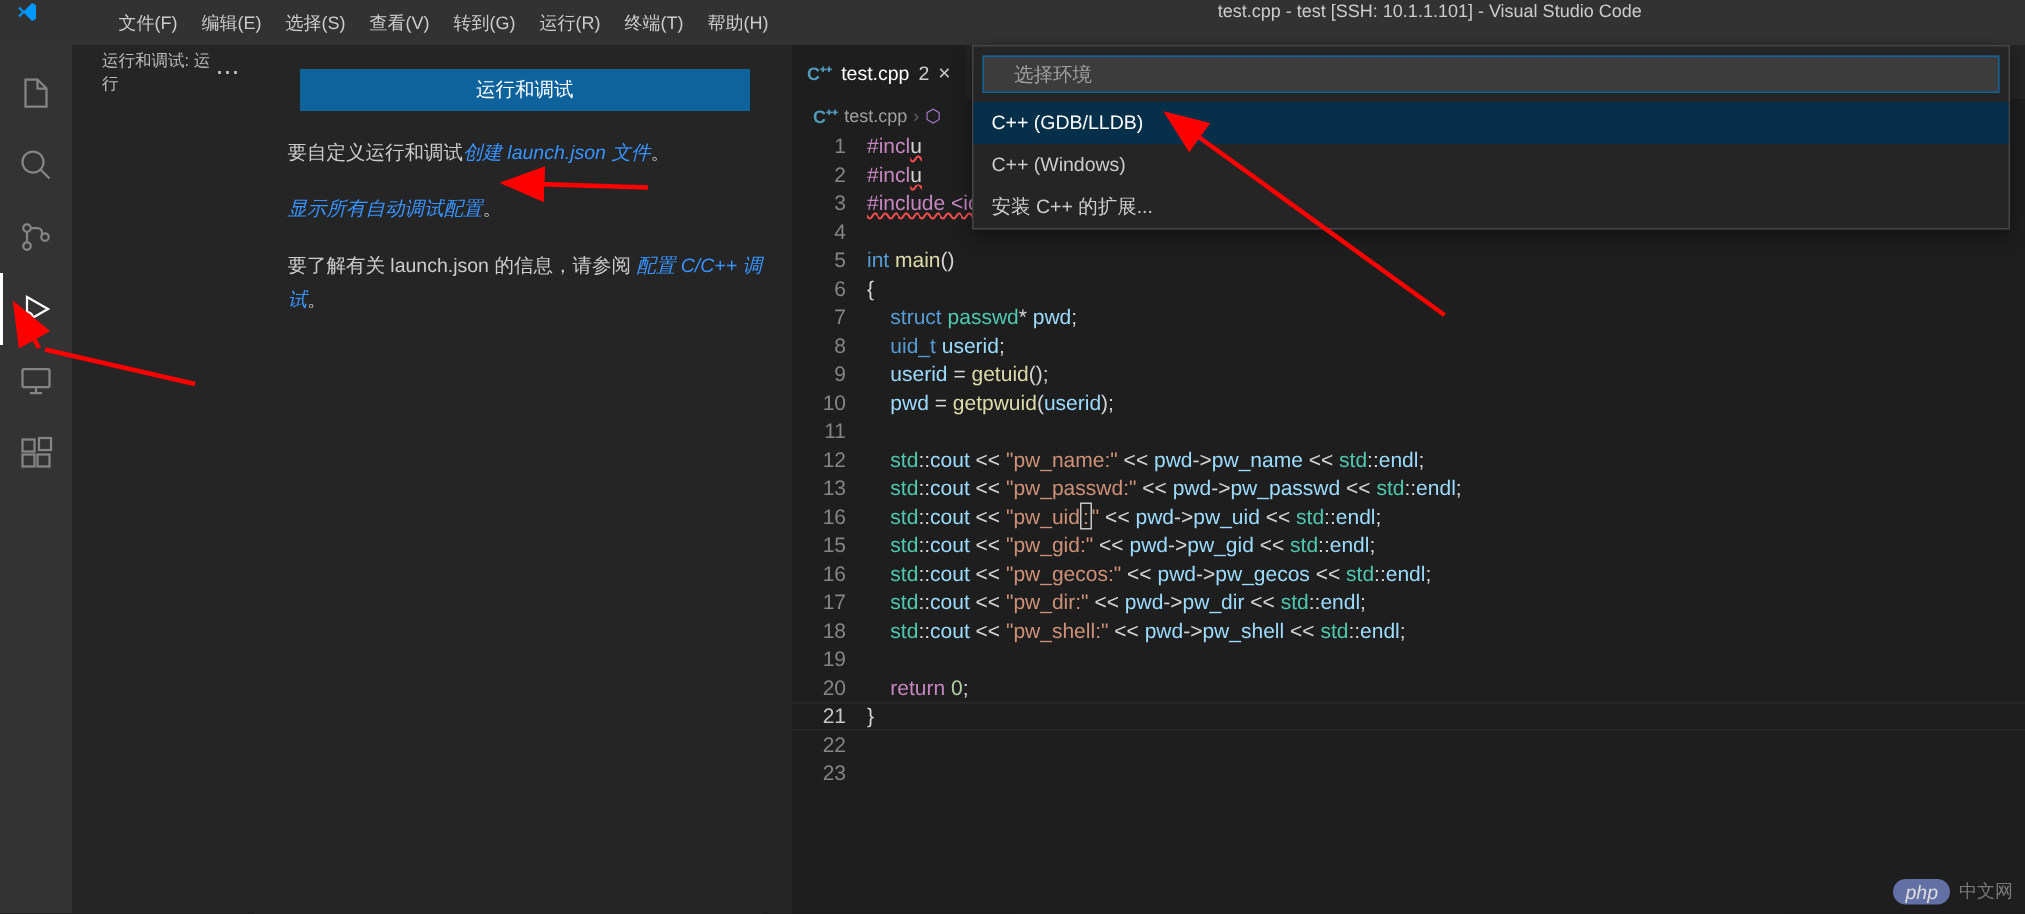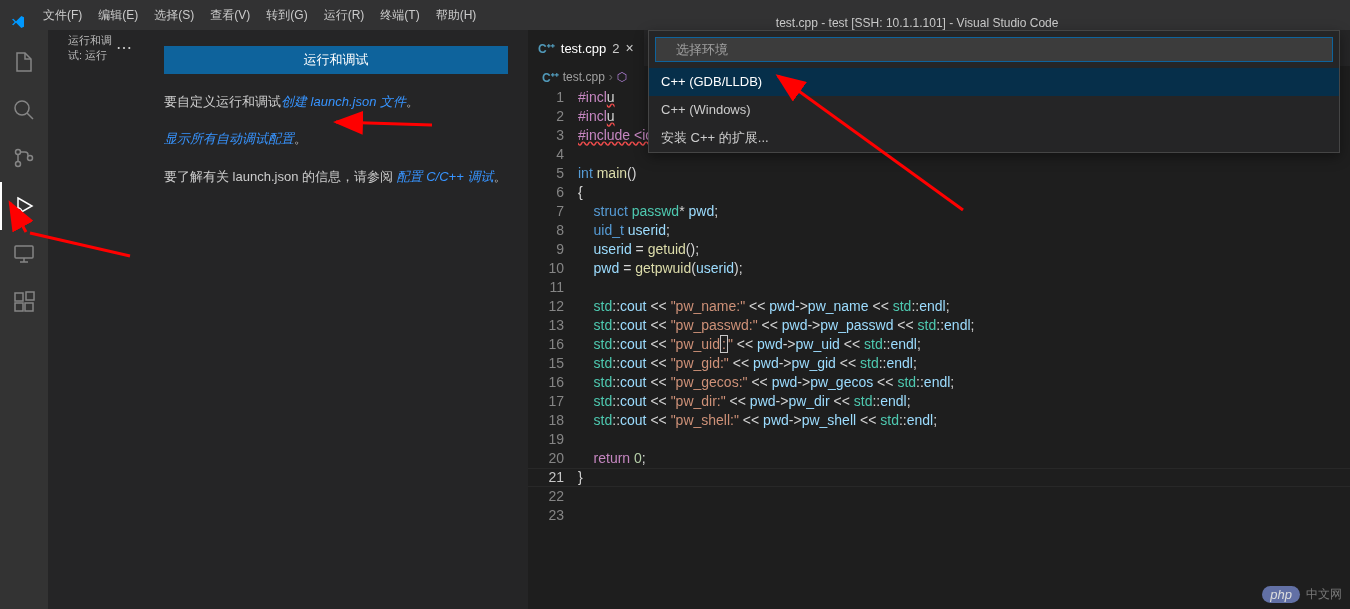--- a/index.html
+++ b/index.html
@@ -1,37 +1,37 @@
 <!DOCTYPE html>
 <html><head>
 <meta charset="utf-8">
 <style>
 * { margin: 0; padding: 0; box-sizing: border-box; font-family: "Segoe UI", "Microsoft YaHei", sans-serif; }
 body { width: 1350px; height: 609px; background: #1e1e1e; color: #cccccc; overflow: hidden; position: relative; }
 
-.titlebar { height: 30px; background: #323233; display: flex; align-items: flex-end; font-size: 12px; }
+.titlebar { height: 30px; background: #323233; display: flex; align-items: flex-start; font-size: 12px; gap: 36px; }
 .app-icon { width: 35px; display: flex; justify-content: center; align-items: center; }
 .app-icon svg { width: 16px; height: 16px; }
 .menu { display: flex; }
 .menu-item { padding: 0 8px; line-height: 30px; cursor: pointer; }
 .title-center { flex: 1; text-align: center; color: #cccccc; }
 
 .main { display: flex; height: calc(100% - 30px); }
 
 .activitybar { width: 48px; background: #333333; display: flex; flex-direction: column; align-items: center; padding-top: 8px; }
 .act-icon { width: 48px; height: 48px; display: flex; align-items: center; justify-content: center; color: #858585; cursor: pointer; position: relative; }
 .act-icon.active { color: #ffffff; }
 .act-icon.active::before { content: ""; position: absolute; left: 0; top: 0; bottom: 0; width: 2px; background: #ffffff; }
 .act-icon svg { width: 24px; height: 24px; }
 
 .sidebar { width: 480px; background: #252526; display: flex; flex-direction: row; }
 .side-header { height: 35px; display: flex; align-items: center; justify-content: space-between; padding: 0 12px 0 20px; font-size: 11px; color: #bbbbbb; }
 .side-header .dots { color: #cccccc; font-size: 16px; cursor: pointer; }
 .side-body { padding: 10px 20px; font-size: 13px; line-height: 1.8; }
-.run-btn { display: block; width: 344px; margin: 6px auto 16px; background: #0e639c; color: #fff; text-align: center; line-height: 28px; font-size: 13px; cursor: pointer; border: none; }
+.run-btn { display: block; width: 300px; margin: 6px auto 16px; background: #0e639c; color: #fff; text-align: center; line-height: 28px; font-size: 13px; cursor: pointer; border: none; }
 .side-body p { margin-bottom: 14px; color: #cccccc; }
 .link { color: #3794ff; cursor: pointer; font-style: italic; }
 
 .editor-area { flex: 1; background: #1e1e1e; display: flex; flex-direction: column; position: relative; }
 .tabs { height: 36px; background: #252526; display: flex; align-items: stretch; }
 .tab { display: flex; align-items: center; padding: 0 10px; background: #1e1e1e; border-right: 1px solid #252526; font-size: 13px; gap: 6px; cursor: pointer; }
 .tab .fname { color: #ffffff; }
 .tab .mod { color: #cccccc; }
 .tab .close { color: #cccccc; font-size: 14px; }
 .cpp-ico { color: #519aba; font-weight: bold; font-size: 12px; }

